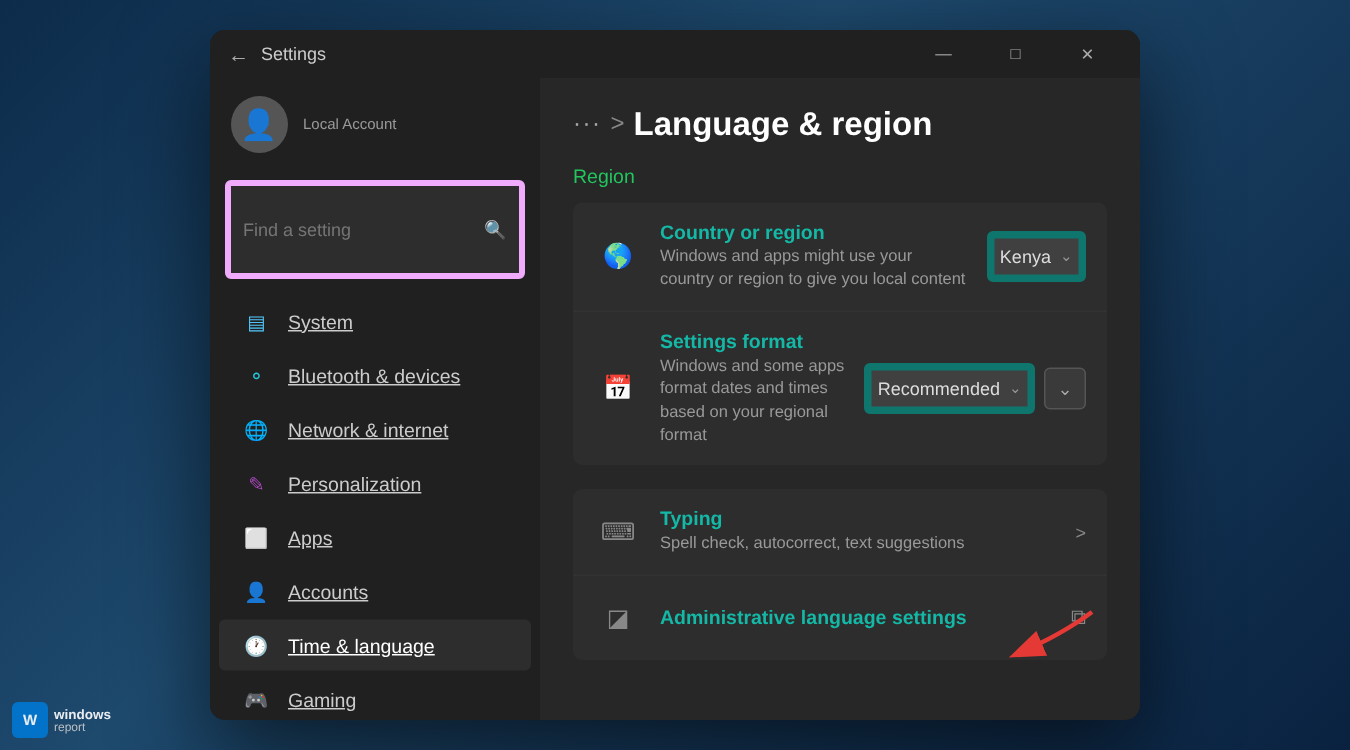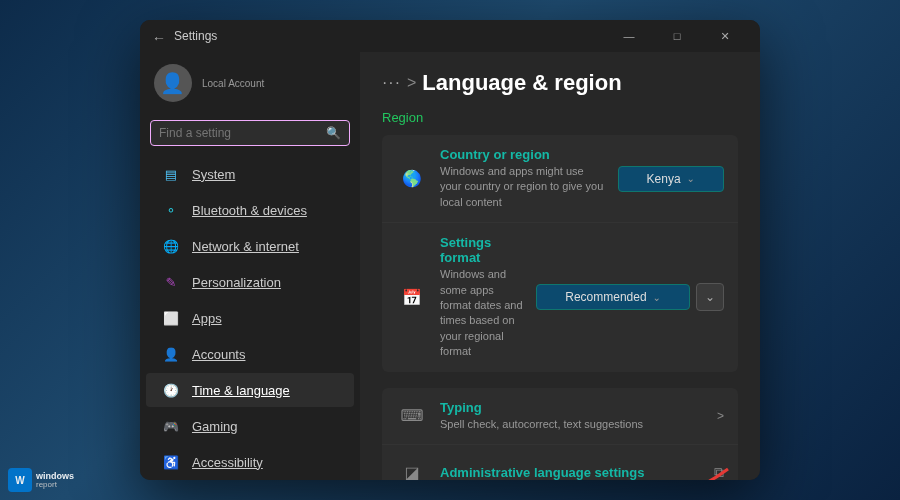--- a/index.html
+++ b/index.html
@@ -126,25 +126,25 @@
     }
 
     .user-type {
       color: #999;
       font-size: 10px;
     }
 
     .search-box {
       margin: 6px 10px 10px 10px;
       background: #2d2d2d;
-      border: 1px solid #f0abfc;
+      border: 4px solid #f0abfc;
       border-radius: 4px;
       display: flex;
       align-items: center;
-      padding: 5px 8px;
+      padding: 22px 8px;
       gap: 6px;
     }
 
     .search-input {
       background: transparent;
       border: none;
       color: #bbb;
       font-size: 12px;
       flex: 1;
       outline: none;
@@ -277,24 +277,24 @@
       line-height: 1.4;
     }
 
     .card-control {
       display: flex;
       align-items: center;
       gap: 6px;
     }
 
     .dropdown {
-      background: #0c4a6e;
-      border: 1px solid #0f766e;
+      background: #404040;
+      border: 5px solid #0f766e;
       border-radius: 4px;
-      padding: 5px 28px;
+      padding: 5px 4px;
       color: #ddd;
       font-size: 12px;
       display: flex;
       align-items: center;
       gap: 6px;
       cursor: pointer;
     }
 
     .dropdown-arrow {
       color: #999;

